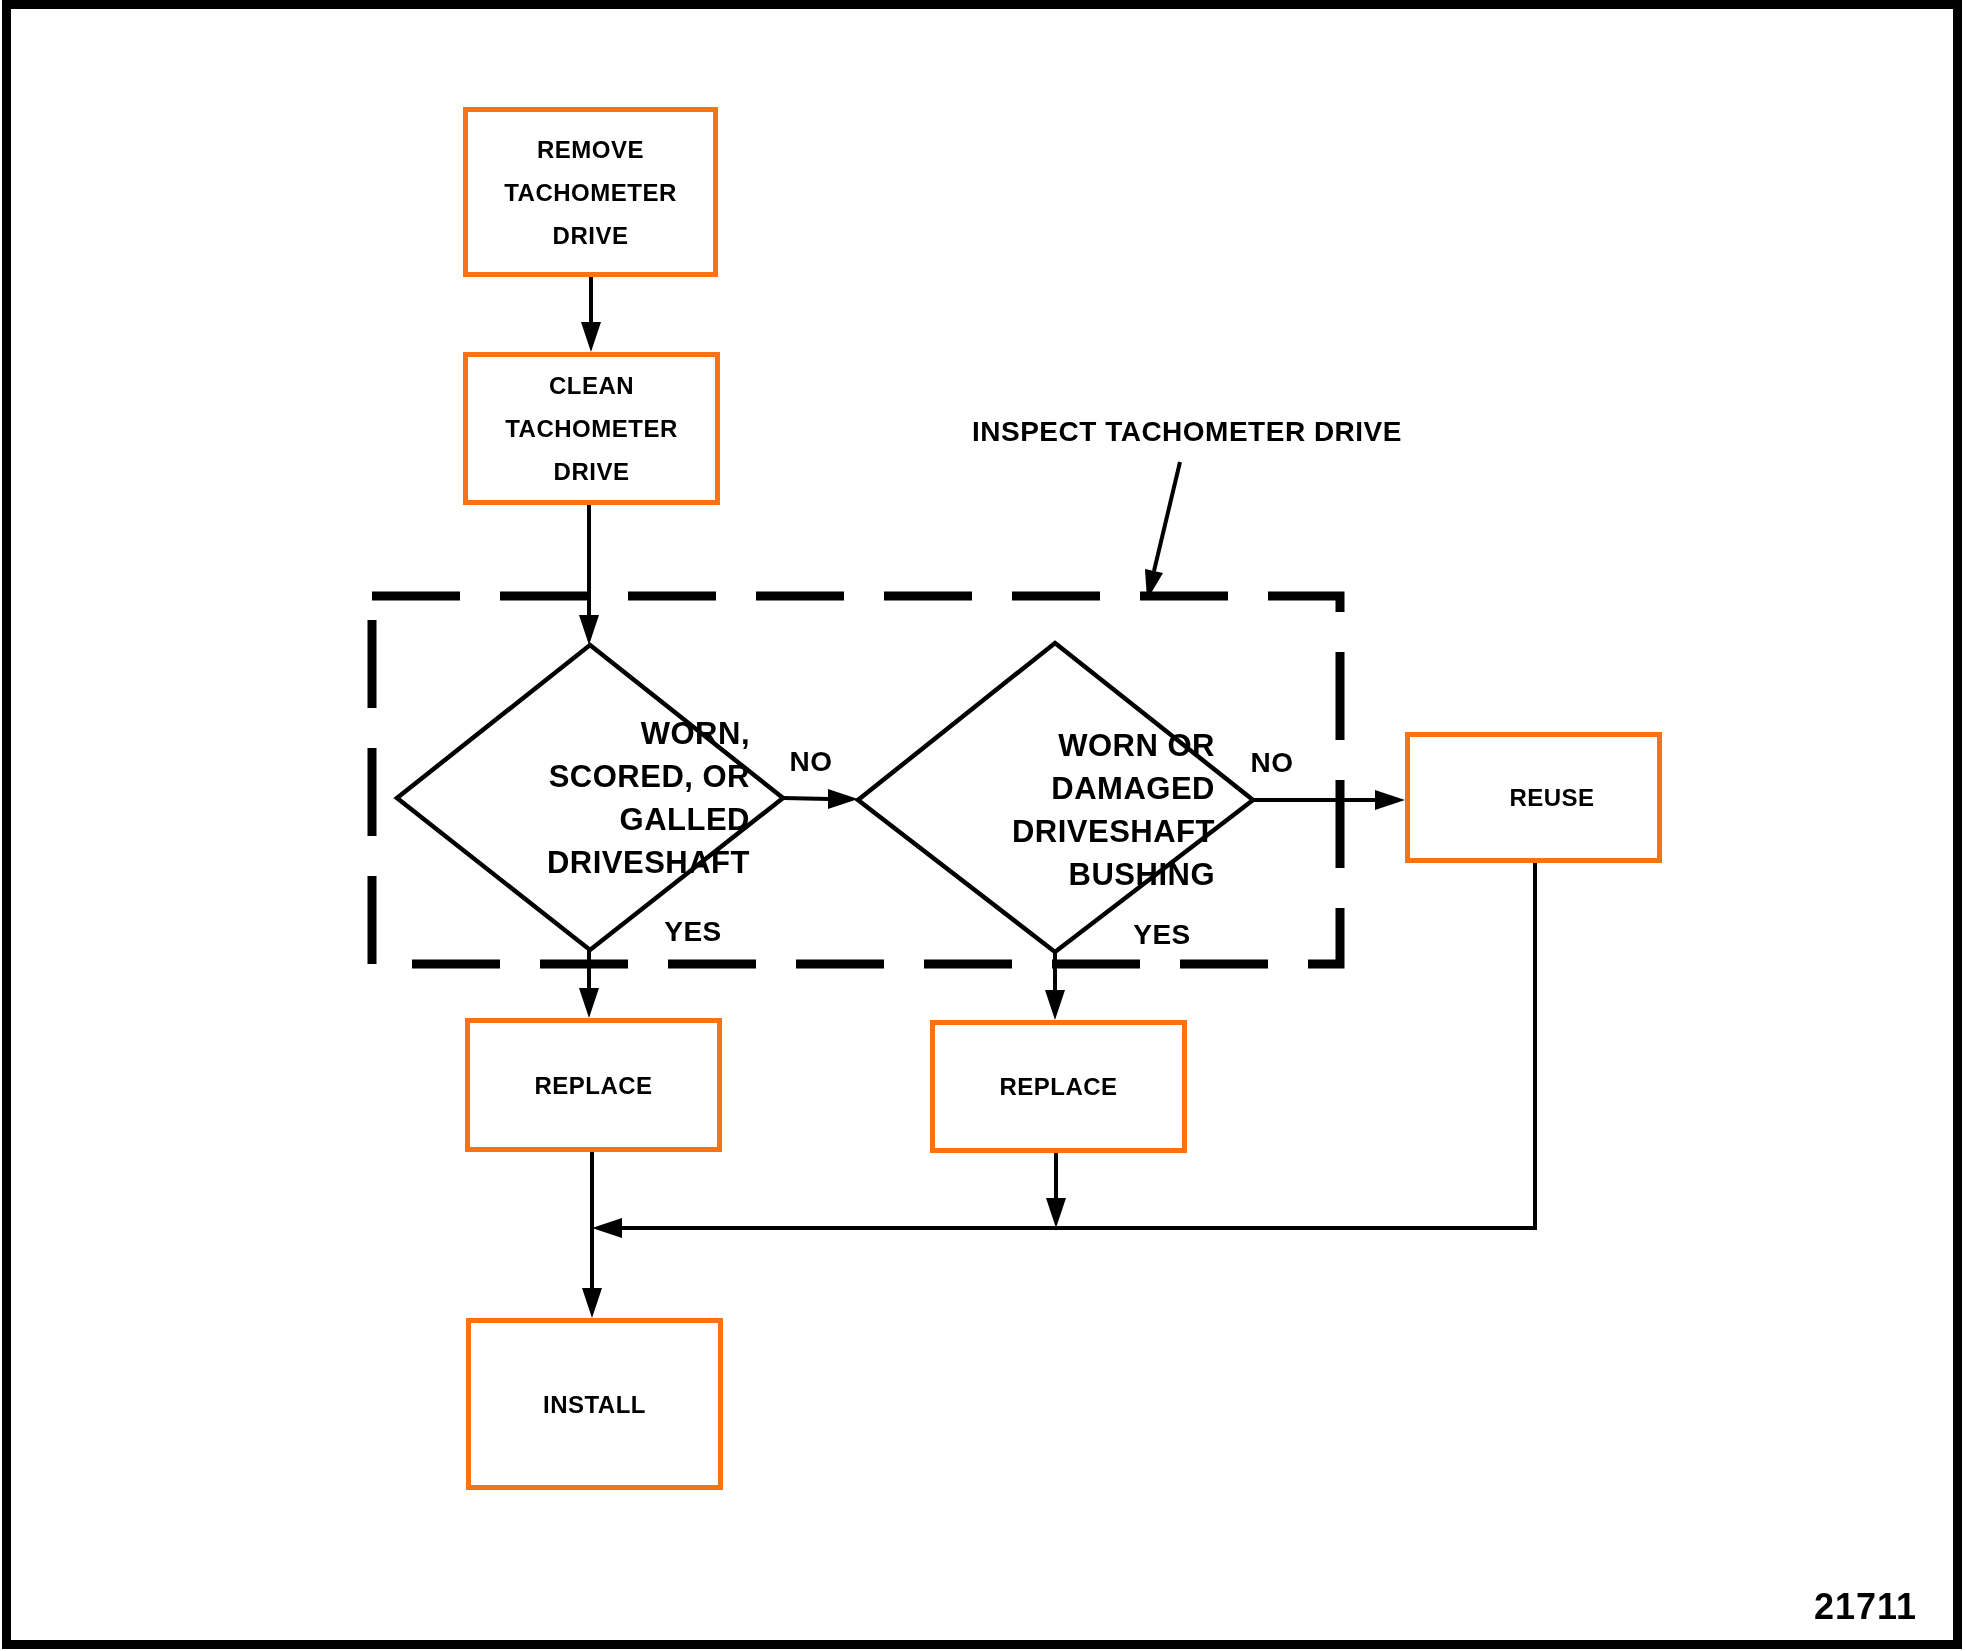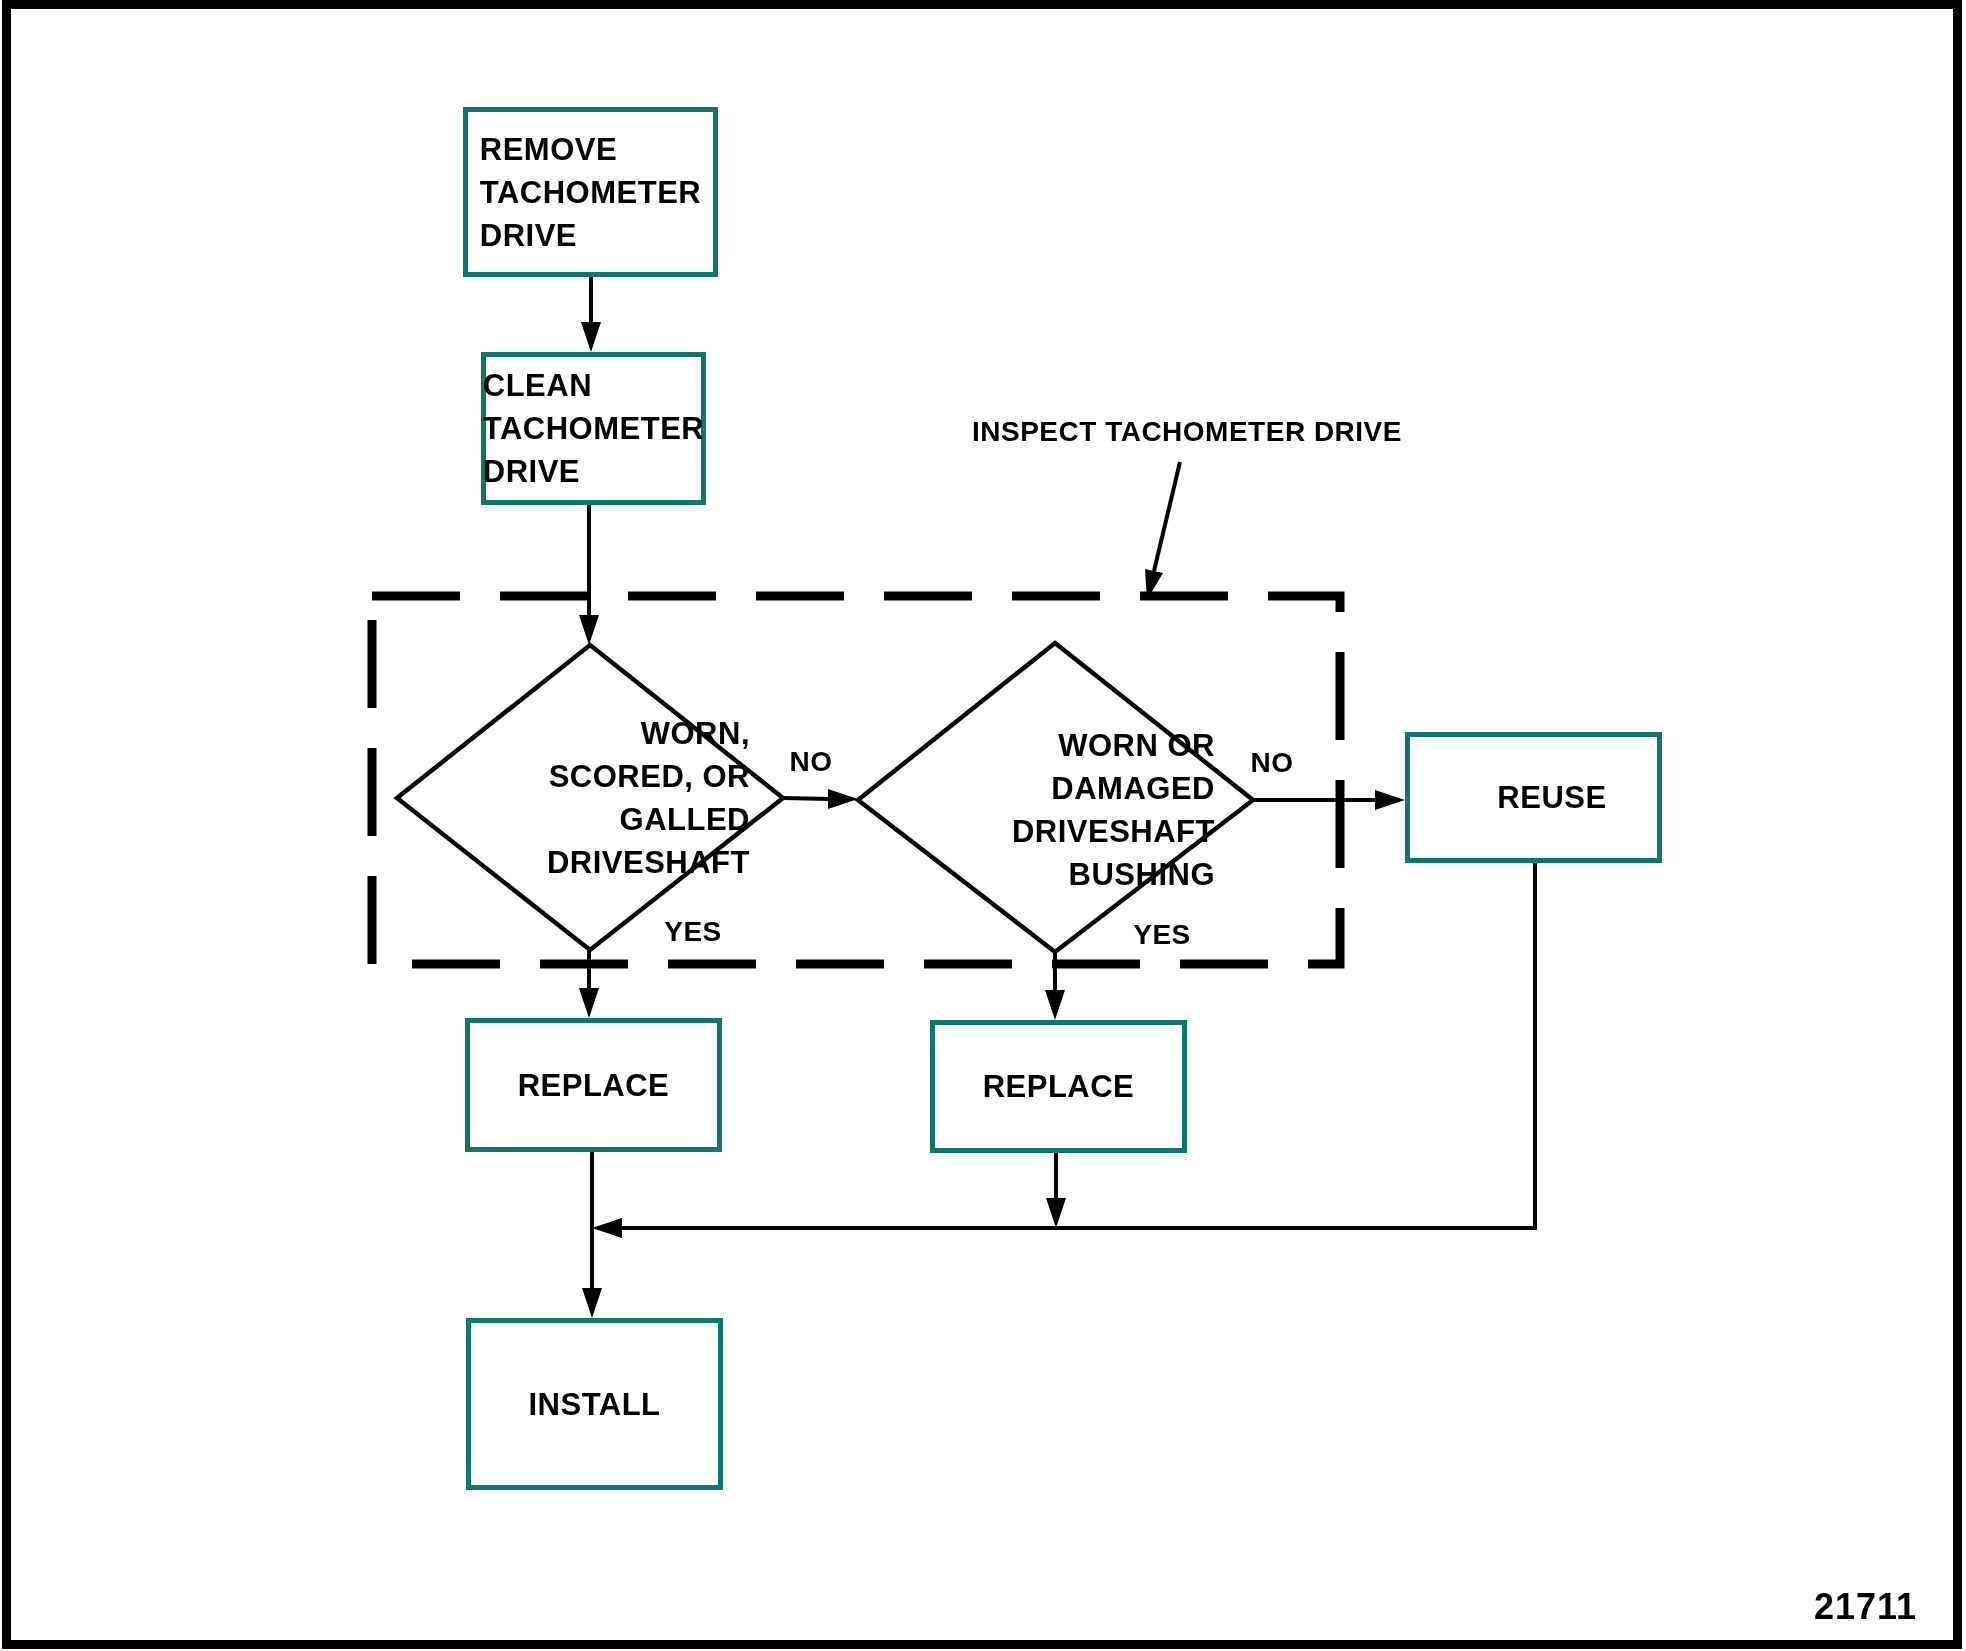--- a/index.html
+++ b/index.html
@@ -13,24 +13,25 @@
   }
   .frame {
     position: absolute;
     left: 2px; top: 0; right: 4px; bottom: 2px;
     border: 9px solid #000;
     pointer-events: none;
   }
   svg.lines { position: absolute; left: 0; top: 0; }
   .node {
     position: absolute;
-    border: 5px solid #0f766e;
+    border: 5px solid #f97316;
     background: #fff;
     display: flex; align-items: center; justify-content: center;
-    font-size: 31px; font-weight: bold; line-height: 43px;
+    text-align: center;
+    font-size: 24px; font-weight: bold; line-height: 43px;
     letter-spacing: 0.5px;
     white-space: pre-line;
     box-sizing: border-box;
   }
   .lbl {
     position: absolute;
     font-size: 28px; font-weight: bold; line-height: 43px;
     letter-spacing: 0.5px;
     text-align: center;
     white-space: pre-line;
@@ -93,21 +94,21 @@
     <polygon points="622,1218 622,1238 592,1228" fill="#000"></polygon>
 
     <line x1="1180" y1="462" x2="1154" y2="571" stroke="#000" stroke-width="4"></line>
     <polygon points="1163,573 1145,569 1147,600" fill="#000"></polygon>
   </svg>
 
   <div class="node" style="left:463px; top:107px; width:255px; height:170px;">REMOVE
 TACHOMETER
 DRIVE</div>
 
-  <div class="node" style="left:481px; top:352px; width:225px; height:153px;">CLEAN
+  <div class="node" style="left:463px; top:352px; width:257px; height:153px;">CLEAN
 TACHOMETER
 DRIVE</div>
 
   <div class="node" style="left:465px; top:1018px; width:257px; height:134px;">REPLACE</div>
 
   <div class="node" style="left:930px; top:1020px; width:257px; height:133px;">REPLACE</div>
 
   <div class="node" style="left:1405px; top:732px; width:257px; height:131px;padding-left:37px;">REUSE</div>
 
   <div class="node" style="left:466px; top:1318px; width:257px; height:172px;">INSTALL</div>

